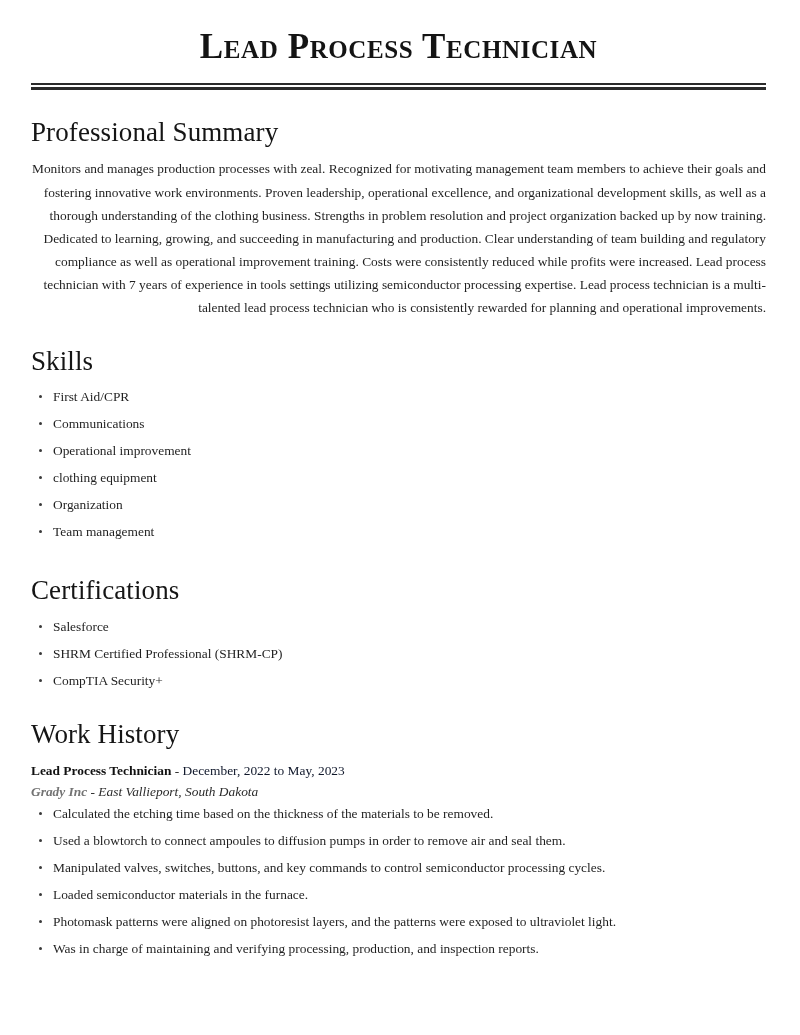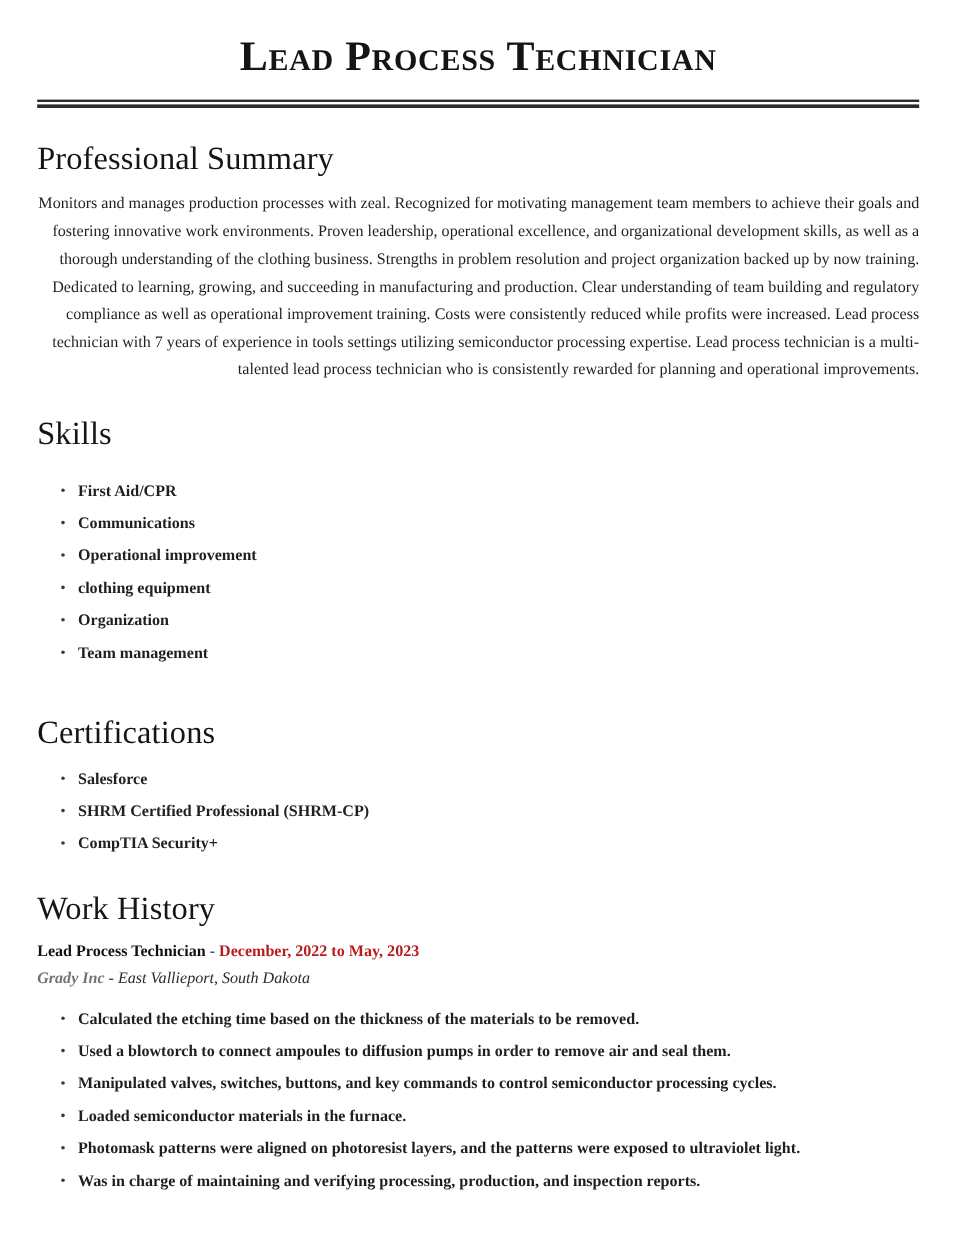--- a/index.html
+++ b/index.html
@@ -85,23 +85,22 @@
     margin: 0;
     font-size: 13.4px;
     line-height: 1.72;
     text-align: right;
     color: #1f1f1f;
   }
 
   
   ul.bullets {
     list-style: none;
-    margin: 12px;
-    padding: 0;
-    font-weight: bold;
+    margin: 0;
+    padding: 0;
   }
   ul.bullets > li {
     position: relative;
     padding-left: 22px;
     margin: 0 0 4.5px 0;
     font-size: 13.4px;
     line-height: 1.68;
     color: #1f1f1f;
   }
   ul.bullets > li::before {
@@ -136,21 +135,21 @@
   .job { margin: 0 0 0 0; }
   .job-line {
     font-size: 13.4px;
     line-height: 1.62;
     color: #1a1a1a;
   }
   .job-title {
     font-weight: 700;
     color: #111111;
   }
-  .job-dates { font-weight: 700; color: #b91c1c; }
+  .job-dates { font-weight: 400; color: #0f172a; }
   .job-company {
     font-weight: 700;
     font-style: italic;
     color: #737373;
   }
   .job-location {
     font-style: italic;
     font-weight: 400;
     color: #2a2a2a;
   }

